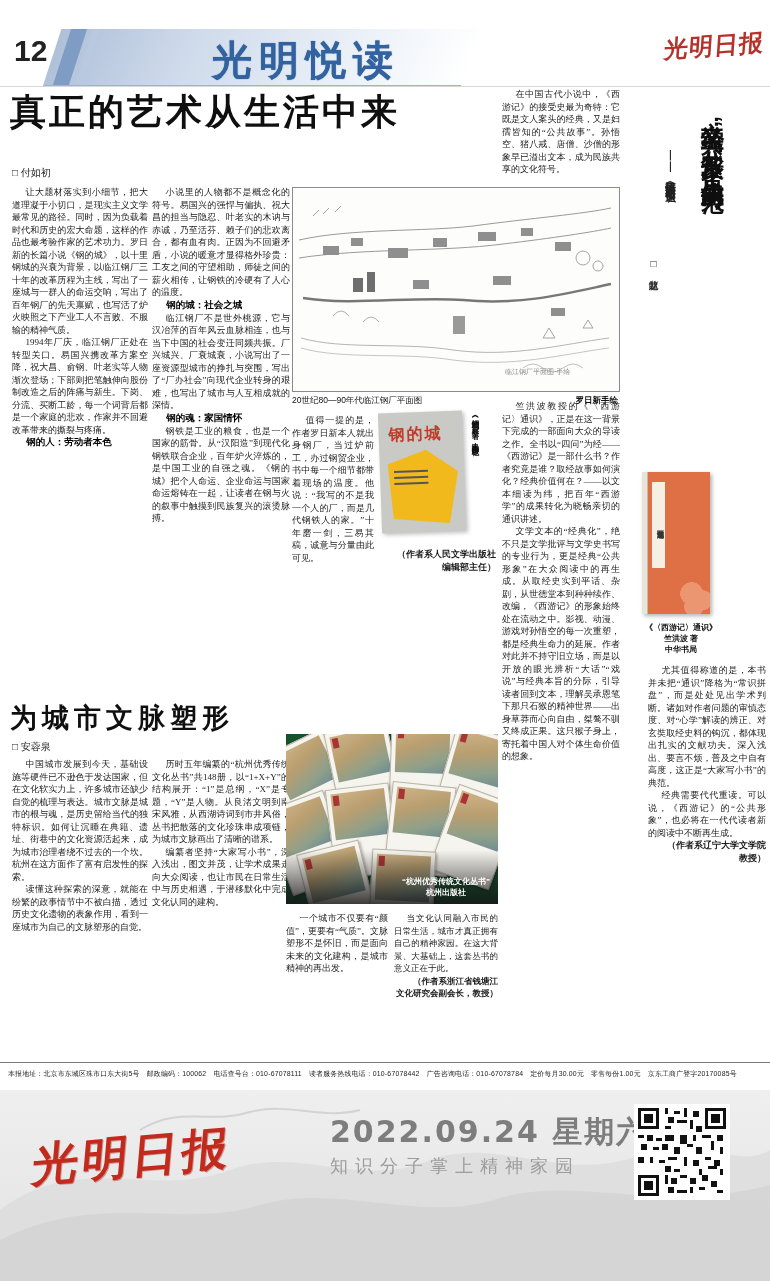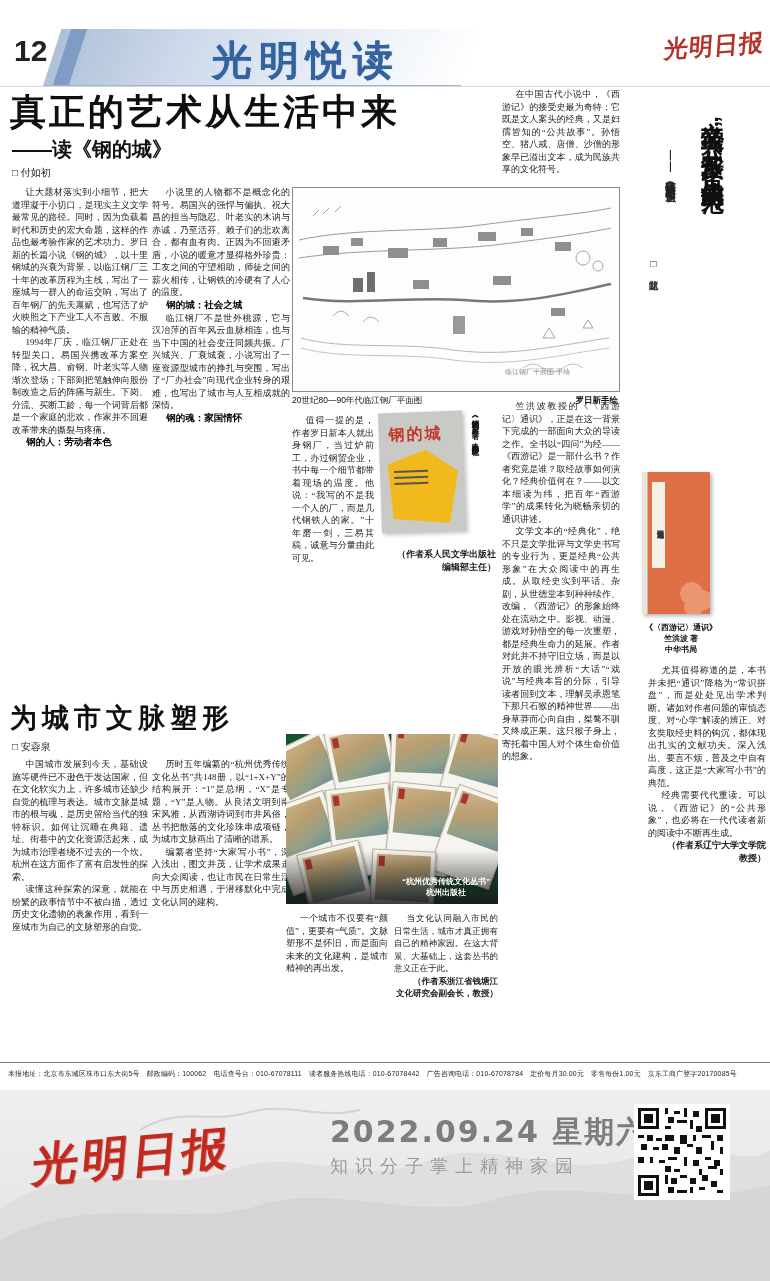--- a/index.html
+++ b/index.html
@@ -88,34 +88,34 @@
 
   <div class="pagenum">12</div>
   <div class="band"></div>
   <div class="band-accent"></div>
   <div class="band-accent2"></div>
   <div class="section-title">光明悦读</div>
   <div class="masthead-mini">光明日报</div>
   <div class="head-rule"></div>
 
   <div class="a1-title">真正的艺术从生活中来</div>
-  <div class="a1-sub">——读《钢的城》</div>
   <div class="byline" style="left:12px;top:166px;">□ 付如初</div>
 
   <div class="col" style="left:12px;top:186px;width:136px;height:506px;">
     <p>让大题材落实到小细节，把大道理凝于小切口，是现实主义文学最常见的路径。同时，因为负载着时代和历史的宏大命题，这样的作品也最考验作家的艺术功力。罗日新的长篇小说《钢的城》，以十里钢城的兴衰为背景，以临江钢厂三十年的改革历程为主线，写出了一座城与一群人的命运交响，写出了百年钢厂的先天禀赋，也写活了炉火映照之下产业工人不言败、不服输的精神气质。</p>
     <p>1994年厂庆，临江钢厂正处在转型关口。易国兴携改革方案空降，祝大昌、俞钢、叶老实等人物渐次登场；下部则把笔触伸向股份制改造之后的阵痛与新生。下岗、分流、买断工龄，每一个词背后都是一个家庭的悲欢，作家并不回避改革带来的撕裂与疼痛。</p>
     <p class="subhead">钢的人：劳动者本色</p>
   </div>
 
   <div class="col" style="left:152px;top:186px;width:138px;height:506px;">
     <p>小说里的人物都不是概念化的符号。易国兴的强悍与偏执、祝大昌的担当与隐忍、叶老实的木讷与赤诚，乃至活芬、赖子们的悲欢离合，都有血有肉。正因为不回避矛盾，小说的暖意才显得格外珍贵：工友之间的守望相助，师徒之间的薪火相传，让钢铁的冷硬有了人心的温度。</p>
     <p class="subhead">钢的城：社会之城</p>
     <p>临江钢厂不是世外桃源，它与汉冶萍的百年风云血脉相连，也与当下中国的社会变迁同频共振。厂兴城兴、厂衰城衰，小说写出了一座资源型城市的挣扎与突围，写出了“厂办社会”向现代企业转身的艰难，也写出了城市与人互相成就的深情。</p>
     <p class="subhead">钢的魂：家国情怀</p>
+    <p>钢铁是工业的粮食，也是一个国家的筋骨。从“汉阳造”到现代化钢铁联合企业，百年炉火淬炼的，是中国工业的自强之魂。《钢的城》把个人命运、企业命运与国家命运熔铸在一起，让读者在钢与火的叙事中触摸到民族复兴的滚烫脉搏。</p>
   </div>
 
   <div class="mapbox">
     <svg width="324" height="201" viewBox="0 0 324 201">
       <g stroke="#9a9a9a" fill="none" stroke-width="1">
         <path d="M6,52 C60,40 130,44 180,38 C240,30 290,26 318,20"></path>
         <path d="M6,70 C70,60 150,64 210,56 C260,50 300,44 318,40"></path>
         <path d="M10,110 C60,118 120,108 170,112 C230,118 280,104 318,96" stroke="#777" stroke-width="2.5"></path>
         <path d="M8,150 C50,162 110,154 160,162 C220,170 270,156 316,150" stroke="#b5b5b5"></path>
         <path d="M8,160 C50,172 110,164 160,172 C220,180 270,166 316,160" stroke="#c5c5c5"></path>

